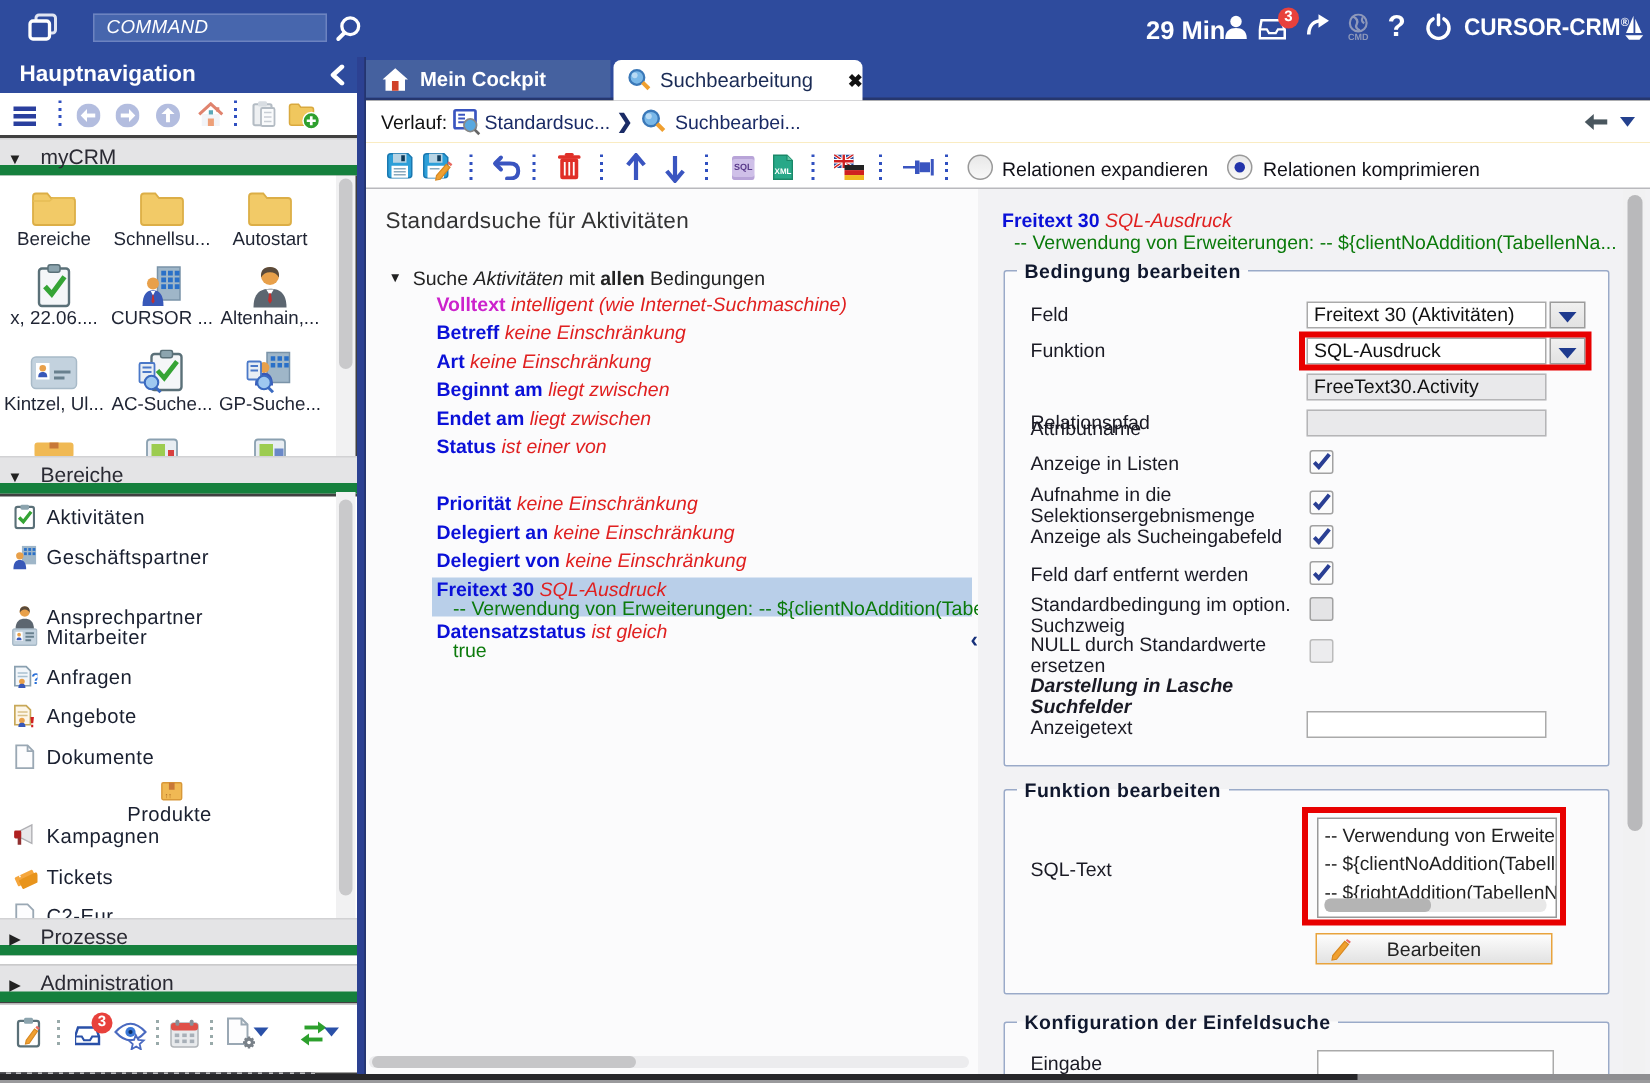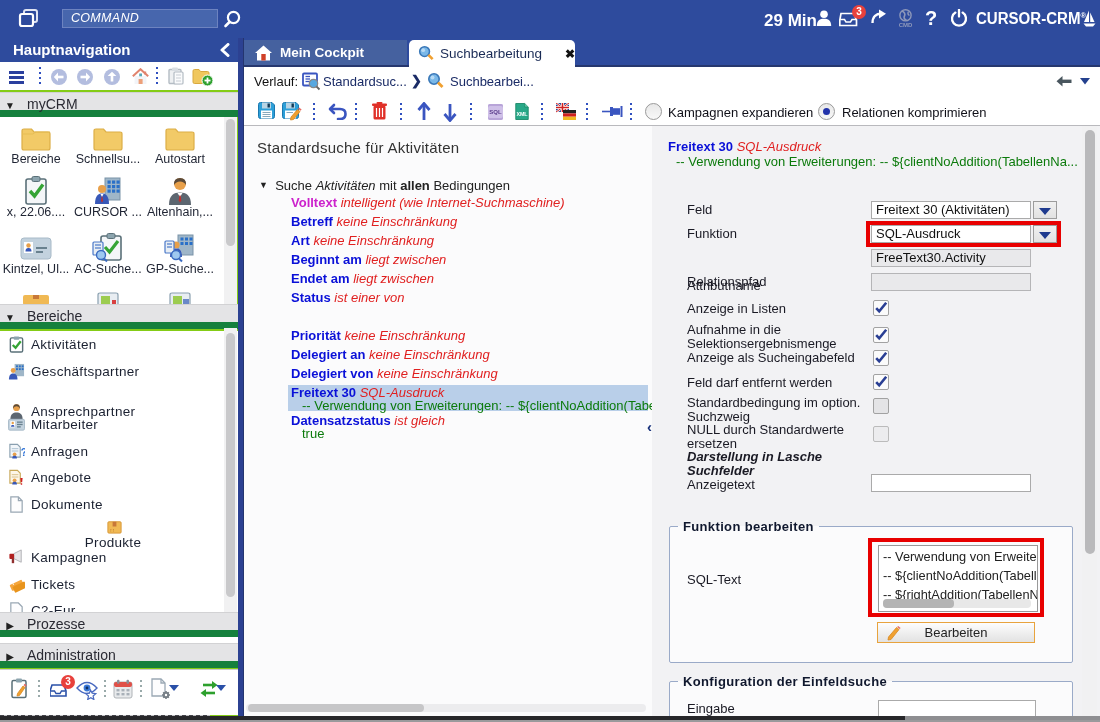--- a/index.html
+++ b/index.html
@@ -5,21 +5,21 @@
 * { margin:0; padding:0; box-sizing:border-box; }
 html,body { width:1100px; height:722px; overflow:hidden; font-family:"Liberation Sans", sans-serif; }
 body { position:relative; background:#fff; }
 .abs { position:absolute; }
 
 
 #topbar { left:0; top:0; width:1100px; height:38px; background:#2e4b9d; }
 #cmdfield { left:62px; top:9px; width:156px; height:19px; background:#4766ad; border:1px solid #6d83c0; color:#fff; font-style:italic; font-size:12.5px; line-height:17px; padding-left:8px; letter-spacing:0.3px;}
 
 
-#sidebar { left:0; top:38px; width:238px; height:684px; background:#84cc16; }
+#sidebar { left:0; top:38px; width:238px; height:684px; background:#404040; }
 #bluebar { left:238px; top:38px; width:6px; height:684px; background:#2c4192; border-right:1px solid #24356f;}
 #hnav-title { left:0; top:0; width:238px; height:24px; background:#2e4b9d; color:#fff; font-size:15px; font-weight:bold; line-height:24px; padding-left:13px; }
 #snav-toolbar { left:0; top:24px; width:238px; height:28px; background:#fff; }
 .sec-head { width:238px; height:25px; background:#e4e4e6; border-top:1px solid #d2d2d4; border-bottom:7px solid #15803d; color:#2a2a33; font-size:14px; line-height:23px; }
 .sec-head .tri { display:inline-block; width:20px; text-align:center; font-size:10px; color:#222; }
 .sec-head .lbl { margin-left:7px; }
 #head-mycrm { left:0; top:54px; }
 #grid { left:0; top:79px; width:224px; height:187px; background:#fff; overflow:hidden; }
 .gcell { position:absolute; width:70px; text-align:center; }
 .gcell svg { display:inline-block; }
@@ -644,21 +644,21 @@
 
     <svg class="tbico" style="left:357px; top:10px;" width="22" height="13" viewBox="0 0 22 13">
       <line x1="1" y1="6.5" x2="9" y2="6.5" stroke="#3a55c0" stroke-width="1.6"></line>
       <rect x="9" y="2" width="3" height="9" fill="#3a55c0"></rect>
       <rect x="12" y="3.2" width="7" height="6.6" fill="#3a55c0"></rect>
       <line x1="20.5" y1="1" x2="20.5" y2="12" stroke="#3a55c0" stroke-width="2"></line>
     </svg>
     <div class="vdots" style="left:386px;"></div>
 
     <div class="radio" style="left:401px; top:8px;"></div>
-    <div class="rlabel" style="left:424px;">Kampagnen expandieren</div>
+    <div class="rlabel" style="left:424px;">Relationen expandieren</div>
     <div class="radio" style="left:574px; top:8px;"></div>
     <div class="abs" style="left:579px; top:13px; width:7px; height:7px; border-radius:50%; background:#2233aa;"></div>
     <div class="rlabel" style="left:598px;">Relationen komprimieren</div>
   </div>
   <div class="abs" id="content">
     <div class="abs" id="treepane">
       <div class="abs" id="treehead">Standardsuche für Aktivitäten</div>
       <div class="abs" id="selrow"></div>
       <div class="trow" style="left:15px; top:50px; color:#222;"><span style="font-size:9px; vertical-align:2px;">▼</span>&nbsp; Suche <i>Aktivitäten</i> mit <b>allen</b> Bedingungen</div>
       <div class="trow" style="top:67px"><span class="tm">Volltext</span> <span class="tr">intelligent (wie Internet-Suchmaschine)</span></div>
@@ -672,20 +672,23 @@
       <div class="trow" style="top:238px"><span class="tb">Delegiert von</span> <span class="tr">keine Einschränkung</span></div>
       <div class="trow" style="top:257px"><span class="tb">Freitext 30</span> <span class="tr">SQL-Ausdruck</span></div>
       <div class="trow" style="top:270px; left:58px;"><span class="tg">-- Verwendung von Erweiterungen: -- ${clientNoAddition(Tabel</span></div>
       <div class="trow" style="top:285px"><span class="tb">Datensatzstatus</span> <span class="tr">ist gleich</span></div>
       <div class="trow" style="top:298px; left:58px;"><span class="tg">true</span></div>
     </div>
     <div class="abs" id="rightpanel">
       <div class="abs" style="left:16px; top:13px; font-size:13px; white-space:nowrap;"><span class="tb">Freitext 30</span> <span class="tr">SQL-Ausdruck</span></div>
       <div class="abs" style="left:24px; top:28px; font-size:13px; white-space:nowrap;"><span class="tg">-- Verwendung von Erweiterungen: -- ${clientNoAddition(TabellenNa...</span></div>
 
+      <fieldset style="left:17px; top:47px; width:404px; height:338px;">
+        <legend>Bedingung bearbeiten</legend>
+      </fieldset>
       <div class="flabel" style="top:77px;">Feld</div>
       <div class="finput" style="top:75px;">Freitext 30 (Aktivitäten)</div>
       <div class="ddbtn" style="top:75px;"></div>
       <div class="flabel" style="top:101px;">Funktion</div>
       <div class="finput" style="top:99px;">SQL-Ausdruck</div>
       <div class="ddbtn" style="top:99px;"></div>
       <div class="redbox" style="left:214px; top:95px; width:195px; height:26px;"></div>
       <div class="flabel" style="top:125px;margin-top:28px;">Attributname</div>
       <div class="finput fread" style="top:123px;">FreeText30.Activity</div>
       <div class="flabel" style="top:149px;">Relationspfad</div>

